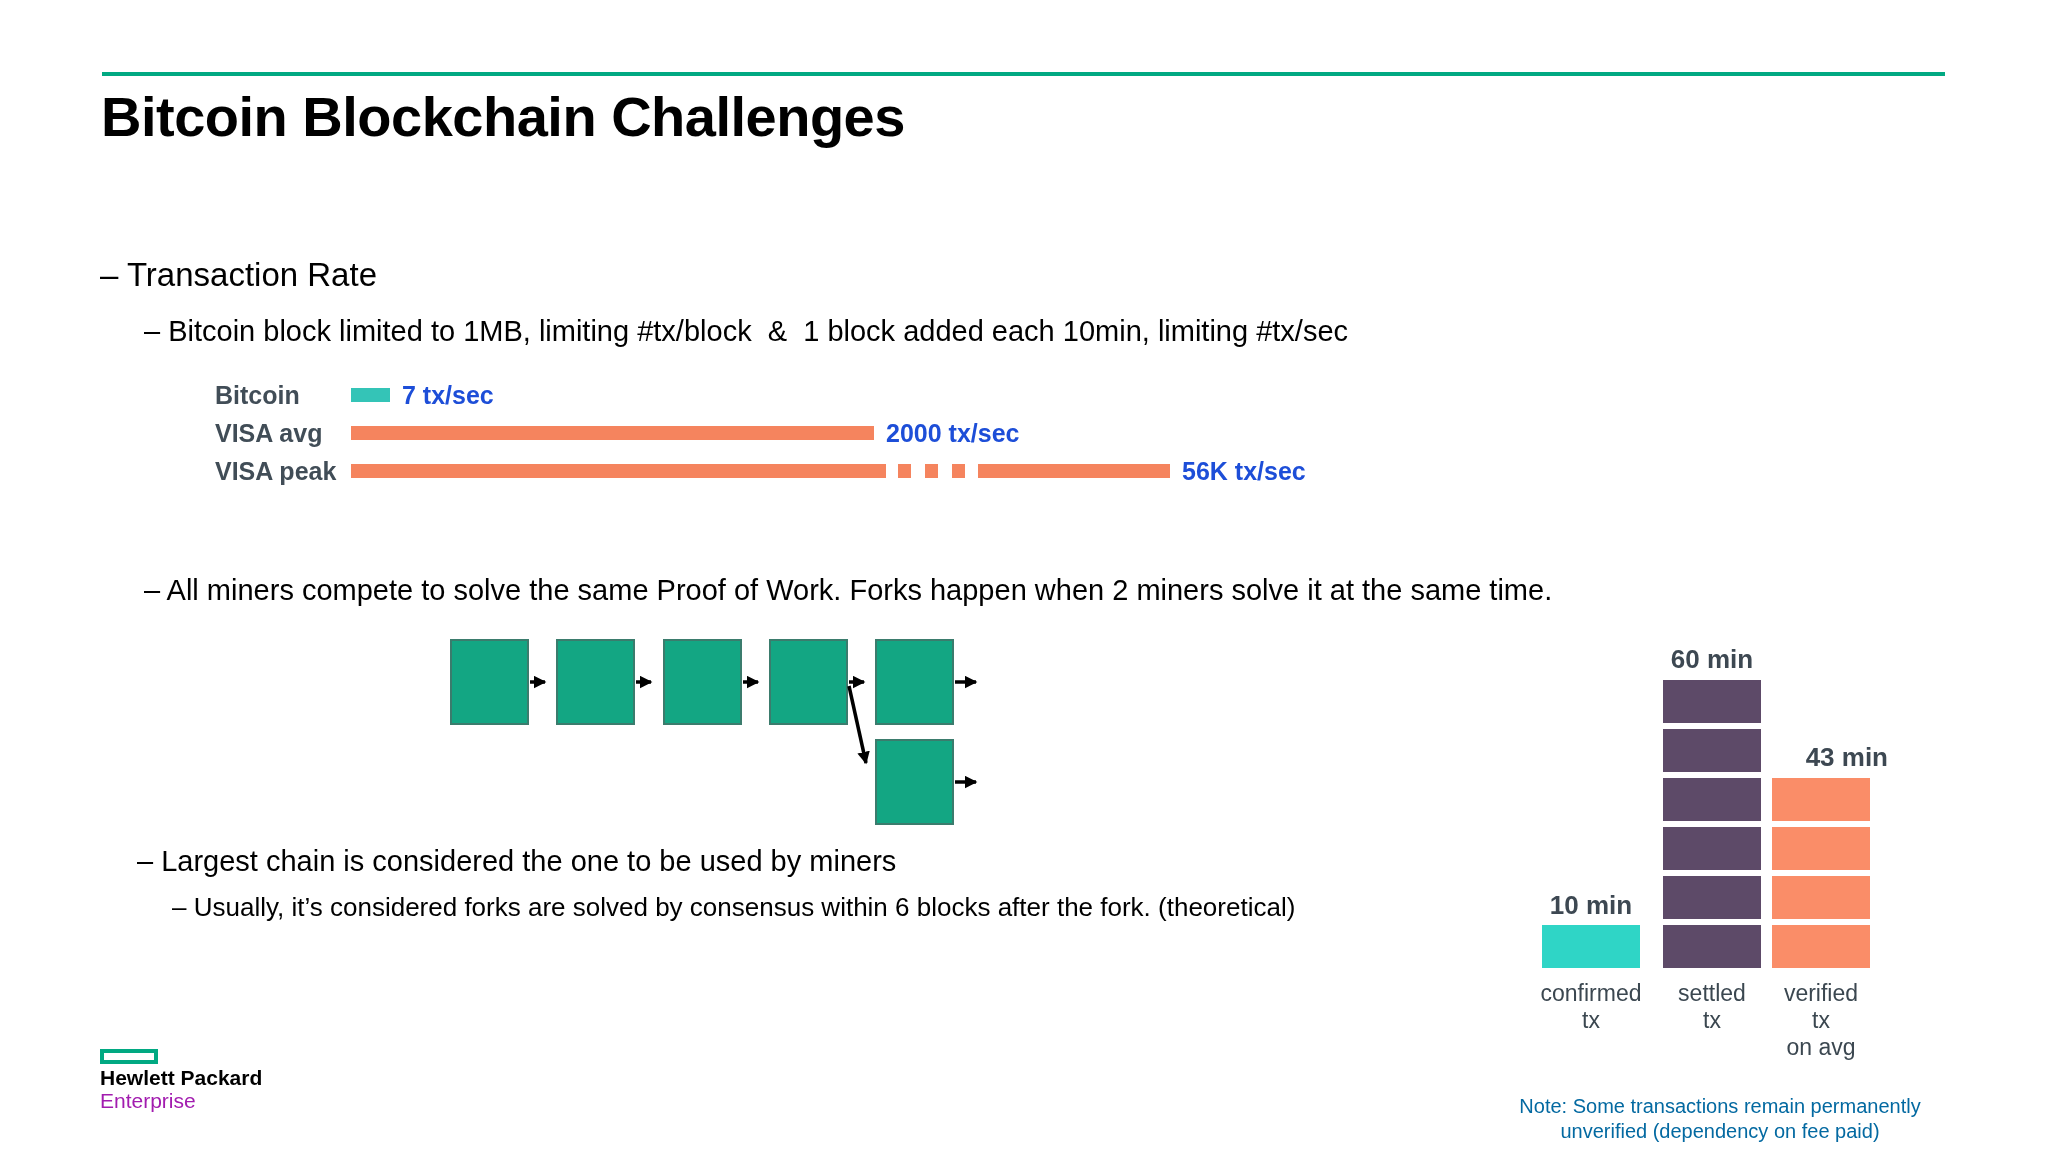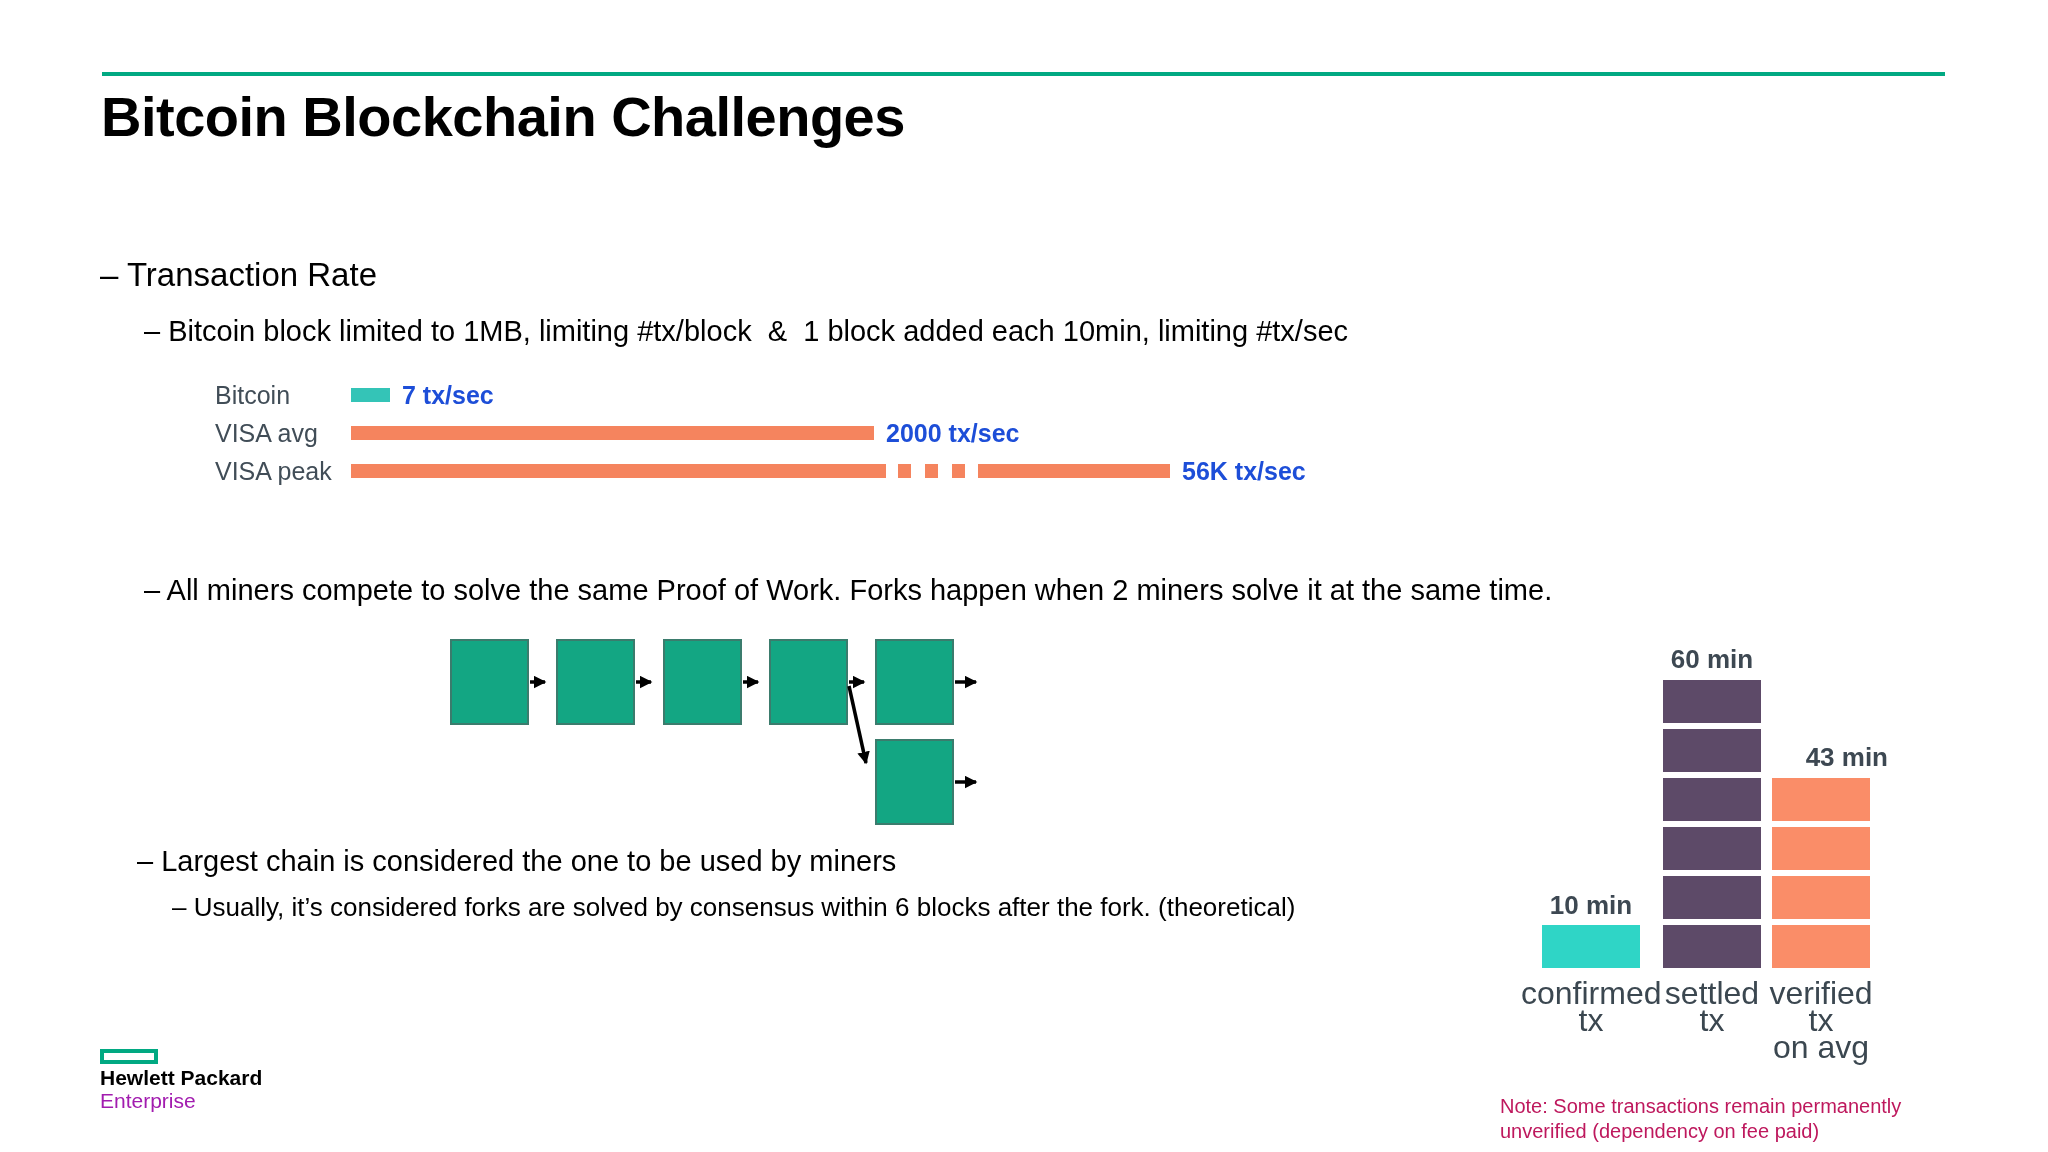--- a/index.html
+++ b/index.html
@@ -15,41 +15,41 @@
   #title { left:101px; top:84px; font-size:56px; font-weight:bold; letter-spacing:-0.5px; white-space:pre; }
 
   
   .bullet { white-space:pre-wrap; color:#000; }
   .lvl1 { font-size:33px; }
   .lvl2 { font-size:29px; }
   .lvl3 { font-size:26px; }
 
   
   .tx-row { position:absolute; left:215px; height:26px; display:flex; align-items:center; }
-  .tx-cat { width:136px; font-size:25px; color:#414d57; }
+  .tx-cat { width:136px; font-size:25px; color:#414d57;font-weight:bold; }
   .bar { height:14px; display:inline-block; }
   .teal-bar { background:#34c4b7; }
   .orange-bar { background:#f5845e; }
   .tx-val { margin-left:12px; font-size:25px; font-weight:bold; color:#1d4ed8; white-space:pre; }
   .peak-group { display:inline-flex; align-items:center; }
 
   
   #fork-diagram { left:430px; top:630px; width:560px; height:200px; }
 
   
   .stack { position:absolute; bottom:184px; width:98px; display:flex; flex-direction:column-reverse; gap:6px; }
   .stack-block { width:98px; height:43px; }
   .min-label { position:absolute; width:134px; text-align:center; font-size:26px; font-weight:bold; color:#3d4852; }
-  .axis-label { position:absolute; top:980px; width:140px; text-align:center; font-size:32px; line-height:27px; color:#3b4750; }
+  .axis-label { position:absolute; top:980px; width:140px; text-align:center; font-size:23px; line-height:27px; color:#3b4750; }
 
   
   #hpe-rect { left:100px; top:1049px; width:50px; height:7px; border:4px solid #01a982; background:#fff; }
   #hpe-line1 { left:100px; top:1066px; font-size:21px; font-weight:bold; color:#000; }
   #hpe-line2 { left:100px; top:1089px; font-size:21px; color:#a21caf; }
-  #note { left:1500px; top:1094px; width:440px; text-align:left; font-size:20px; line-height:25px; color:#be185d; }
+  #note { left:1500px; top:1094px; width:440px; text-align:center; font-size:20px; line-height:25px; color:#0369a1; }
 </style>
 </head>
 <body>
 
 <div id="slide">
 
   <div id="top-rule" class="abs"></div>
   <h1 id="title" class="abs" style="margin:0;">Bitcoin Blockchain Challenges</h1>
 
   <div class="abs bullet lvl1" style="left:100px; top:256px;">– Transaction Rate</div>

